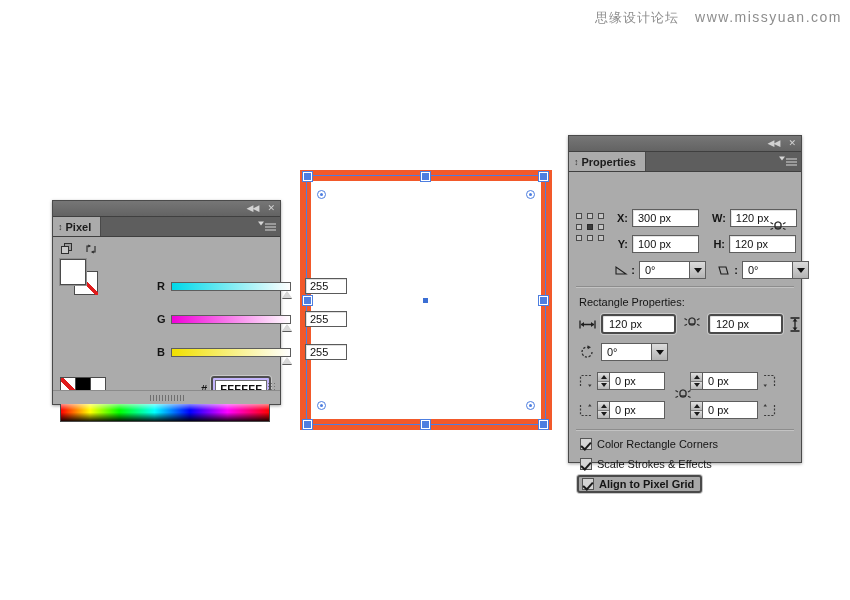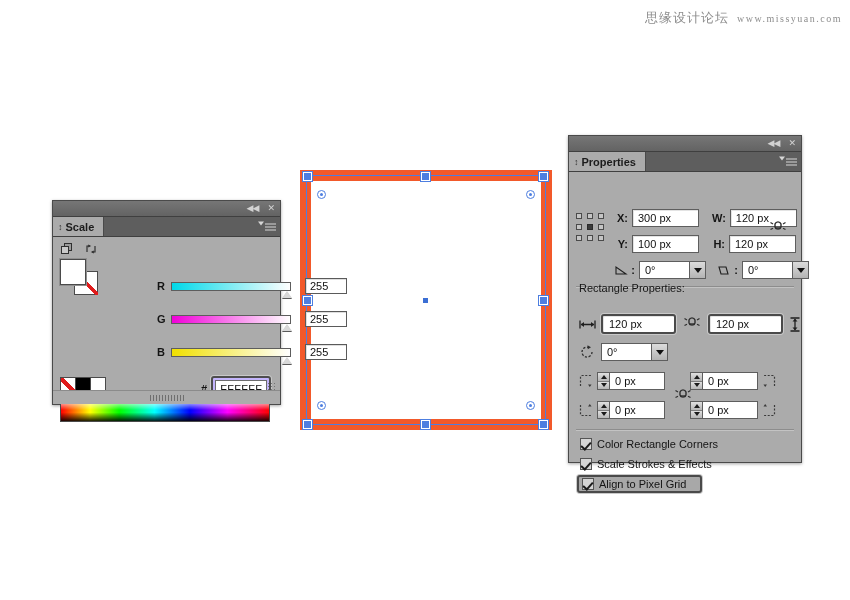--- a/index.html
+++ b/index.html
@@ -9,26 +9,26 @@
     font-family:"Liberation Sans","DejaVu Sans",sans-serif;
     position:relative;
     overflow:hidden;
     -webkit-font-smoothing:none;
   }
   .abs{position:absolute;}
 
   
   #watermark{
     top:9px;right:8px;
-    display:flex;align-items:baseline;gap:8px;
+    display:flex;align-items:baseline;gap:16px;
     color:#8d8d8d;
     user-select:none;
   }
   #watermark .wm-cn{font-size:13px;letter-spacing:1px;font-family:"DejaVu Sans",sans-serif;}
-  #watermark .wm-en{font-size:10px;letter-spacing:1.5px;font-family:Liberation Serif, serif;}
+  #watermark .wm-en{font-size:14px;letter-spacing:1.5px;font-family:Liberation Sans, sans-serif;}
 
   
   .panel{
     background:#ababab;
     border:1px solid #4a4a4a;
     box-sizing:border-box;
     box-shadow:0 1px 3px rgba(0,0,0,.35);
   }
   .panel-titlebar{
     height:15px;
@@ -126,20 +126,21 @@
   }
   .sw.black{background:#000;border-left:1px solid #4a4a4a;border-right:1px solid #4a4a4a;}
   .sw.white{background:#fff;}
 
   .hex-row{position:absolute;left:148px;top:139px;display:flex;align-items:center;gap:4px;}
   .hash{font-size:11px;font-weight:bold;color:#111;}
   .hl-box{
     border:2px solid #4e4e4e;border-radius:3px;
     background:#c4b5fd;padding:2px;
     box-shadow:0 0 0 1px #c9c9c9;
+    font-weight:bold;
   }
   .hex-field{
     background:#fff;border:1px solid #6d6d6d;box-sizing:border-box;
     height:18px;width:52px;
     font-size:11px;color:#111;letter-spacing:.3px;
     display:flex;align-items:center;padding-left:4px;
   }
 
   .spectrum{
     position:absolute;left:7px;top:164px;width:210px;height:21px;
@@ -243,22 +244,23 @@
     position:relative;
   }
   .cbox.checked::after{
     content:"";position:absolute;left:2px;top:1px;
     width:4px;height:8px;border:solid #1a1a1a;
     border-width:0 2px 2px 0;transform:rotate(42deg);
   }
   .cblabel{font-size:11px;color:#141414;}
   .cbrow.hl{
     border:2px solid #4a4a4a;border-radius:3px;
-    padding:1px 14px 1px 3px;background:#a8a8a8;
+    padding:1px 6px 1px 3px;background:#a8a8a8;
     box-shadow:0 0 0 1px #c9c9c9;
+    font-weight:bold;
   }
 
   
   #artboard-rect{
     left:300px;top:170px;width:252px;height:260px;
   }
   .shape-fill{
     position:absolute;left:0;top:0;right:0;bottom:0;
     background:#ffffff;
     border:11px solid #f2592a;
@@ -318,21 +320,21 @@
 <div class="abs panel" id="color-panel">
 
   <div class="panel-titlebar">
     <span class="tb-btn collapse">◀◀</span>
     <span class="tb-btn">✕</span>
   </div>
 
   <div class="panel-tabbar">
     <div class="panel-tab">
       <span class="tab-grip">↕</span>
-      <span>Scale</span>
+      <span>Pixel</span>
     </div>
     <div class="panel-menu">
       <span class="caret"></span>
       <span class="lines">
           <i></i>
           <i></i>
           <i></i>
         </span>
     </div>
   </div>
@@ -483,21 +485,21 @@
       <div class="combo">
         <span class="val">0°</span>
         <span class="arrow">
             <i></i>
           </span>
       </div>
     </div>
 
     <div class="divider" style="left:7px;right:7px;top:114px;"></div>
 
-    <span class="section-label" style="left:10px;top:110px;">Rectangle Properties:</span>
+    <span class="section-label" style="left:10px;top:124px;">Rectangle Properties:</span>
 
     <div class="tr-row" style="left:10px;top:142px;">
       <svg width="17" height="11" viewBox="0 0 17 11">
         <path d="M1 1.5 L1 9.5 M16 1.5 L16 9.5 M2 5.5 L15 5.5" stroke="#1f1f1f" stroke-width="1.3"></path>
         <path d="M5 3 L1.8 5.5 L5 8 Z M12 3 L15.2 5.5 L12 8 Z" fill="#1f1f1f"></path>
       </svg>
       <div class="tr-field hl" style="margin-left:5px;">120 px</div>
       <svg width="20" height="20" viewBox="0 0 20 20" style="margin-left:6px;">
         <path d="M7 6 a3.2 3.2 0 0 1 6 0 v3 a3.2 3.2 0 0 1 -6 0 z" fill="none" stroke="#2e2e2e" stroke-width="1.4"></path>
         <path d="M7 10 h6" stroke="#2e2e2e" stroke-width="1.4"></path>

